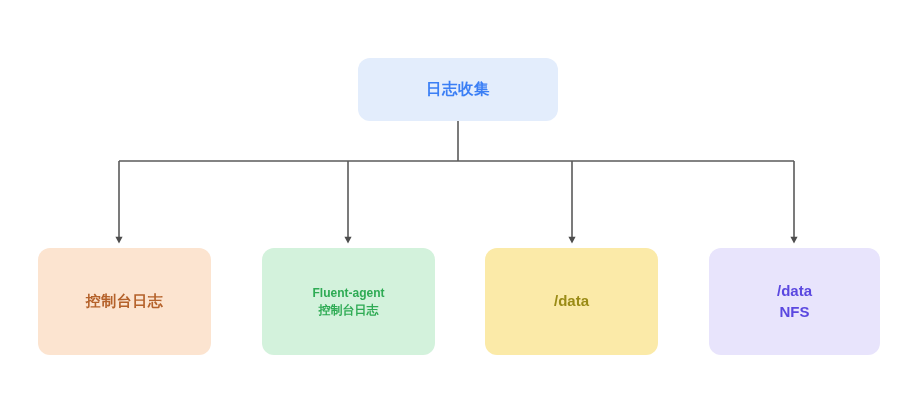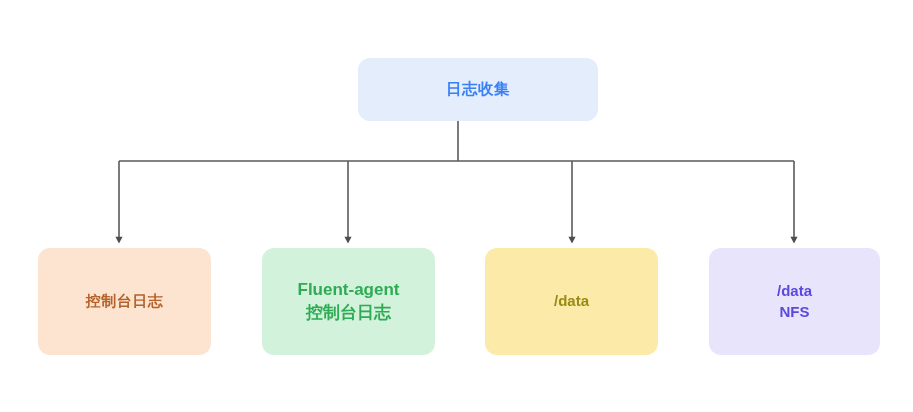--- a/index.html
+++ b/index.html
@@ -38,21 +38,21 @@
     line-height: 1.34;
   }
   .node .line {
     display: block;
     white-space: nowrap;
   }
   
   #node-root {
     left: 358px;
     top: 58px;
-    width: 240px;
+    width: 200px;
     height: 63px;
     background: #e3edfc;
     color: #3b7ff5;
     font-size: 15.5px;
     letter-spacing: 0.5px;
     font-family: Liberation Serif, serif;
   }
   
   #node-console-log {
     left: 38px;
@@ -64,21 +64,21 @@
     font-size: 15px;
     letter-spacing: 0.5px;
   }
   #node-fluent-agent {
     left: 262px;
     top: 248px;
     width: 173px;
     height: 107px;
     background: #d3f2dc;
     color: #2eab54;
-    font-size: 17px;
+    font-size: 12px;
   }
   #node-sidecar-logkit {
     left: 485px;
     top: 248px;
     width: 173px;
     height: 107px;
     background: #fbeaa8;
     color: #9a8b15;
     font-size: 15px;
   }

